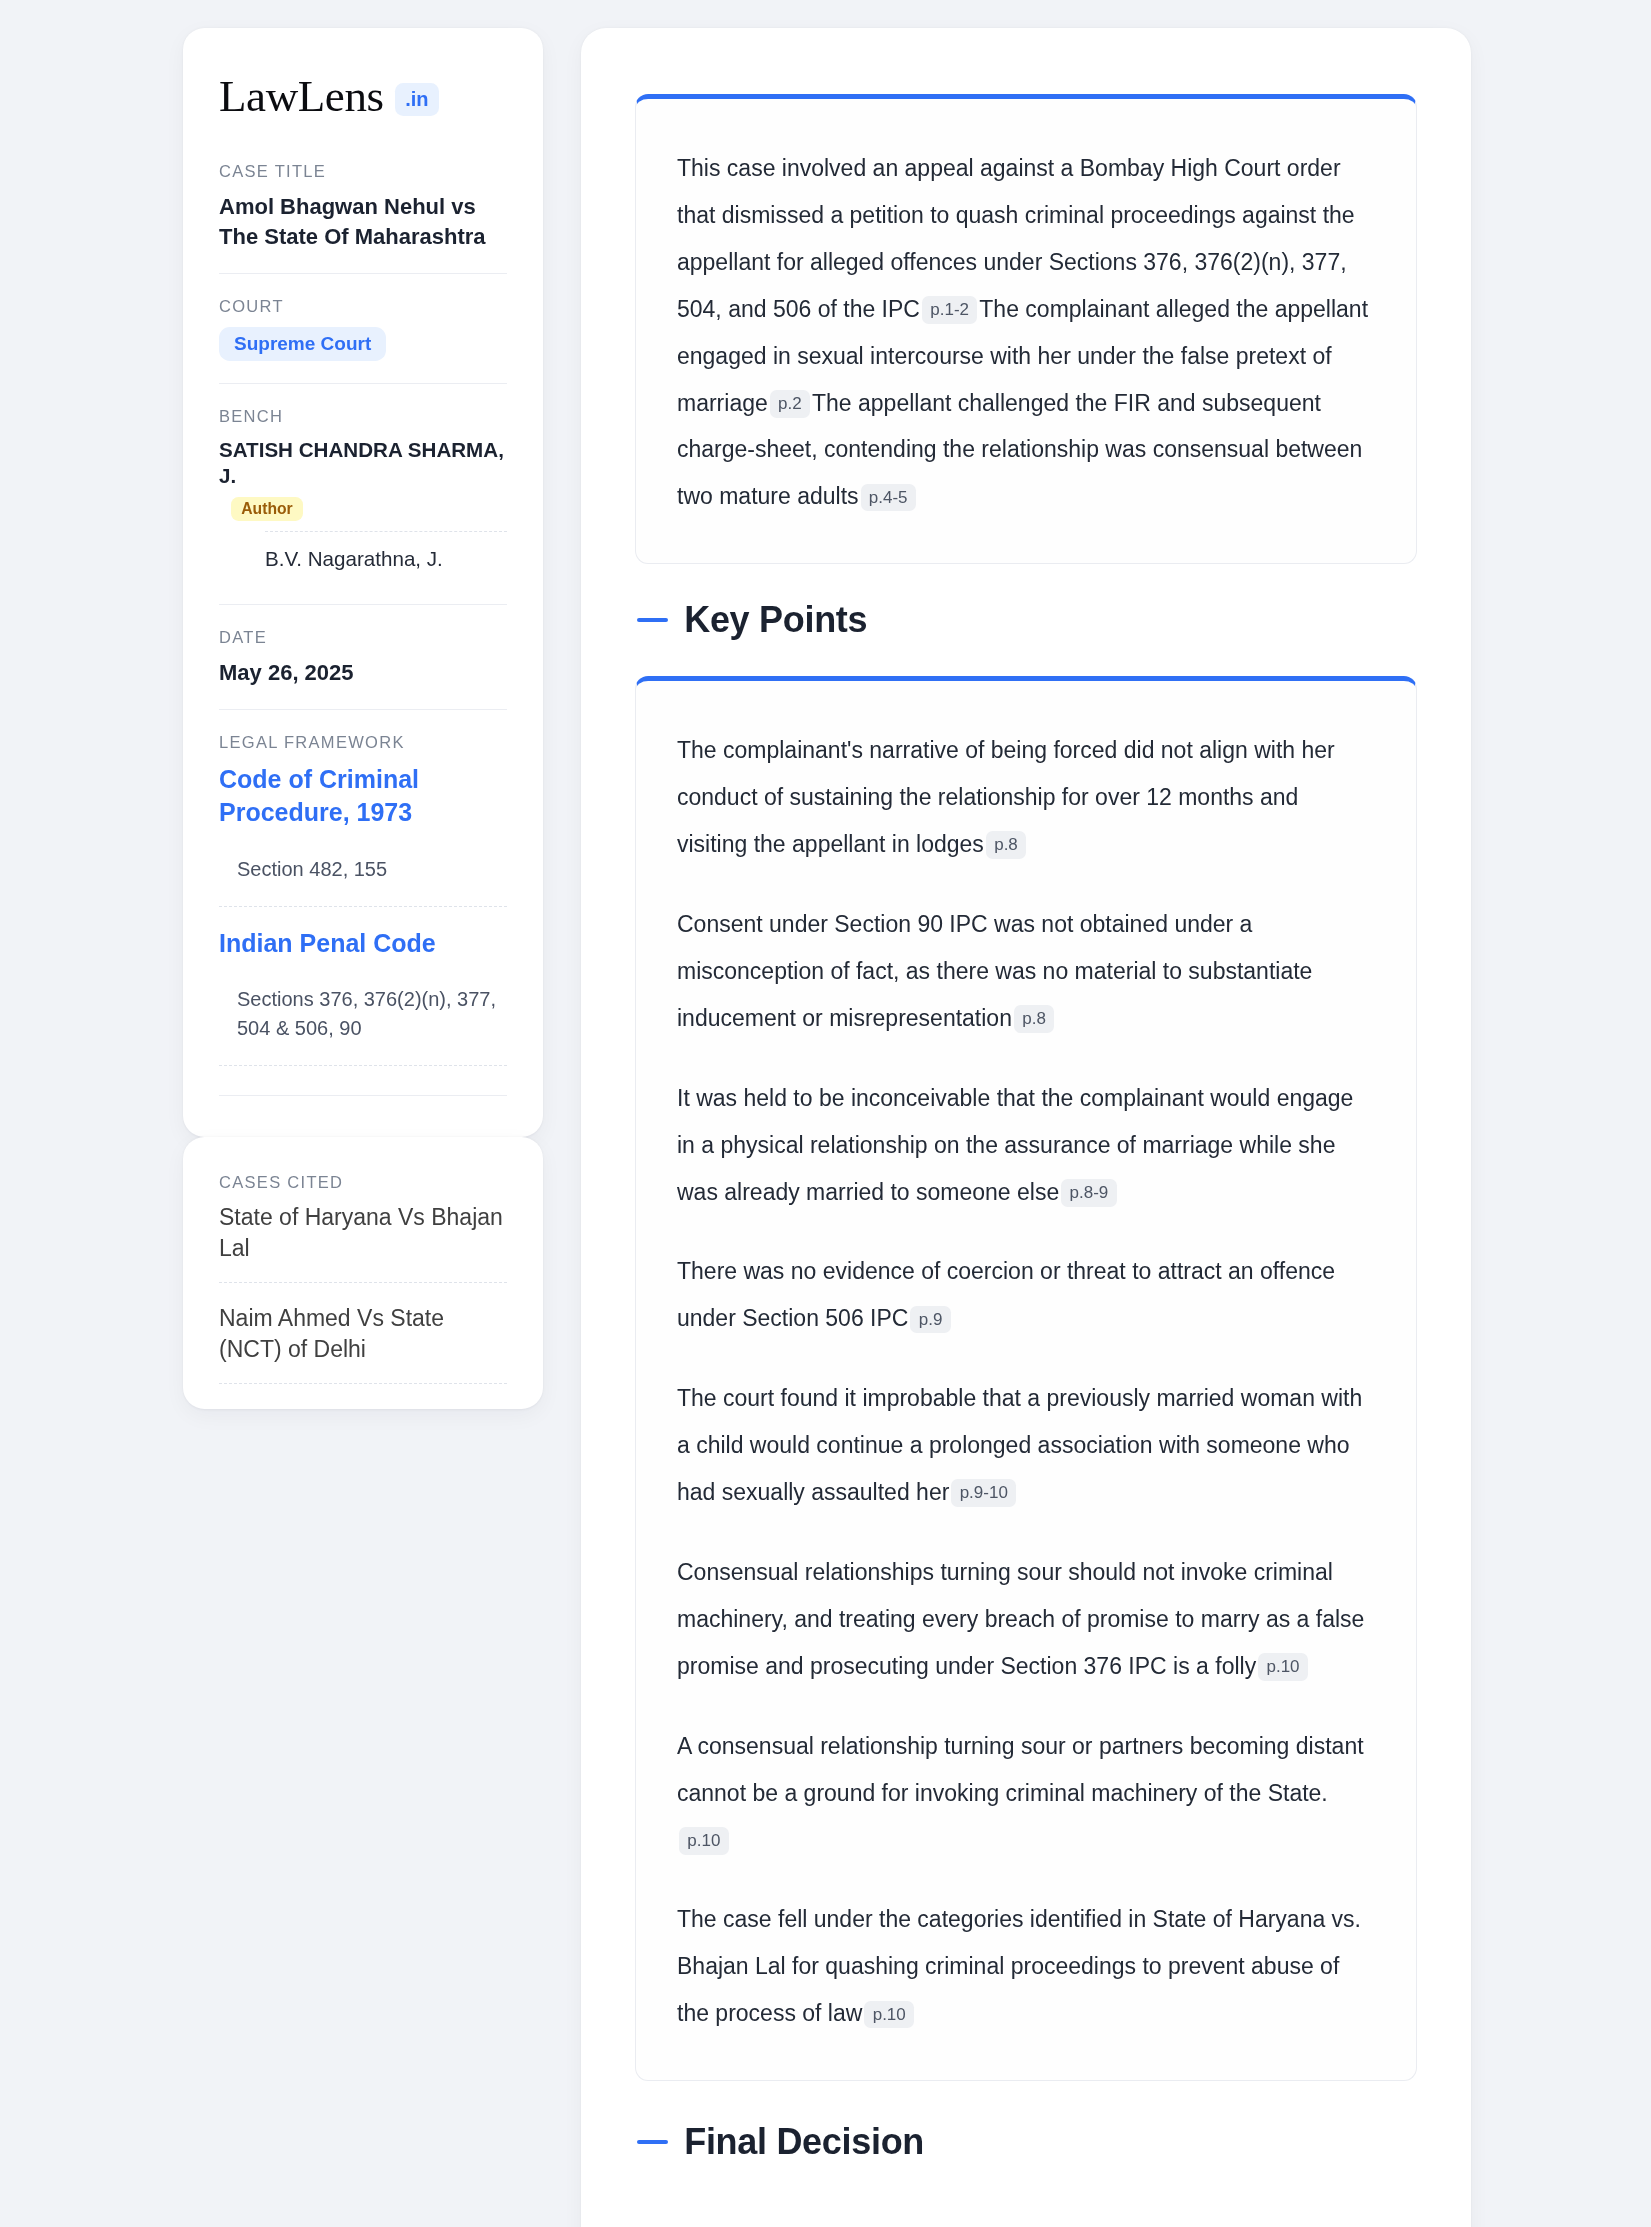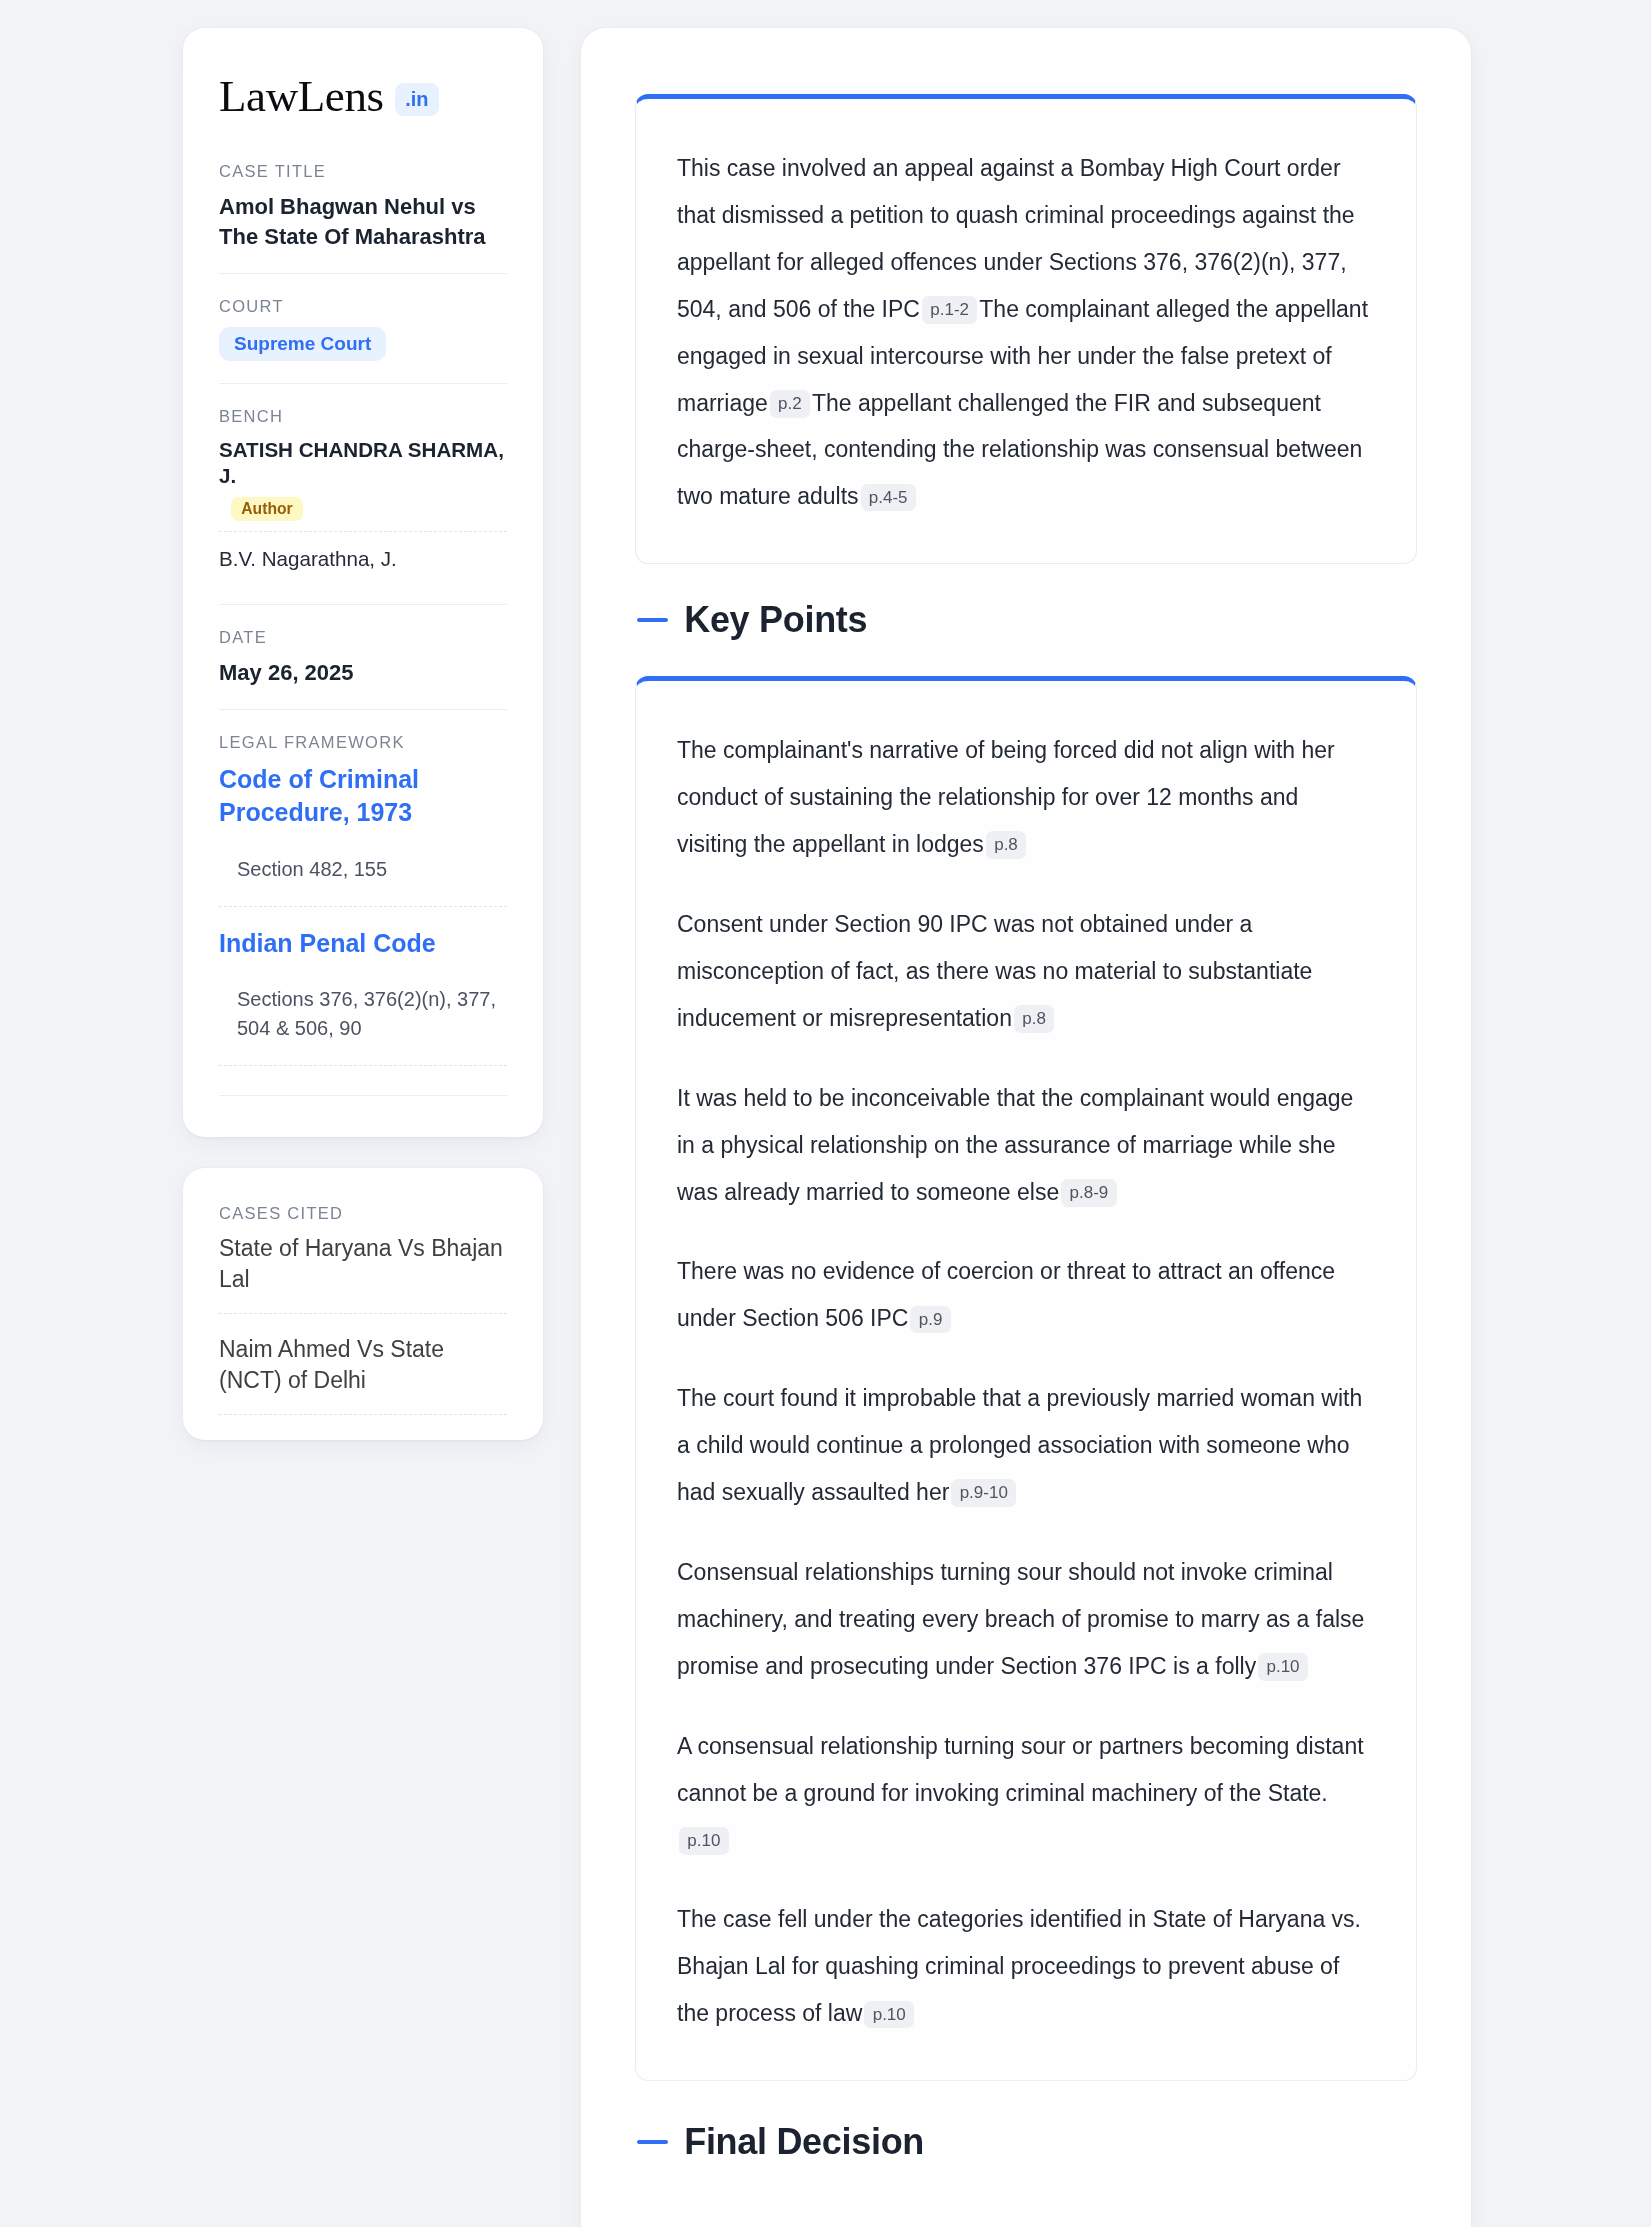--- a/index.html
+++ b/index.html
@@ -20,21 +20,20 @@
     gap: 38px;
     padding: 28px 0 0 183px;
   }
 
   
   .sidebar {
     width: 360px;
     flex: 0 0 360px;
     display: flex;
     flex-direction: column;
-    gap: 31px;
   }
 
   .card {
     background: #ffffff;
     border-radius: 21.5px;
     box-shadow: 0 0.8px 2.5px rgba(16,24,40,0.05), 0 6.6px 21.5px rgba(16,24,40,0.045);
   }
 
   .brand-card { padding: 46px 36px 36px 36px; }
 
@@ -91,20 +90,21 @@
     font-weight: 600;
     padding: 7.4px 15px 8.3px 15px;
     border-radius: 10.7px;
     line-height: 1;
   }
 
   .judge-row { padding-bottom: 10px; }
   .judge-row + .judge-row {
     border-top: 0.8px dashed #dfe3ea;
     padding-top: 13.2px;
+    margin-left: 46px;
   }
   .judge-name {
     font-size: 20.6px;
     font-weight: 700;
     color: #1b2230;
     line-height: 1.3;
   }
   .judge-name.plain { font-weight: 400; color: #252b38; }
   .badge-author {
     display: inline-block;

